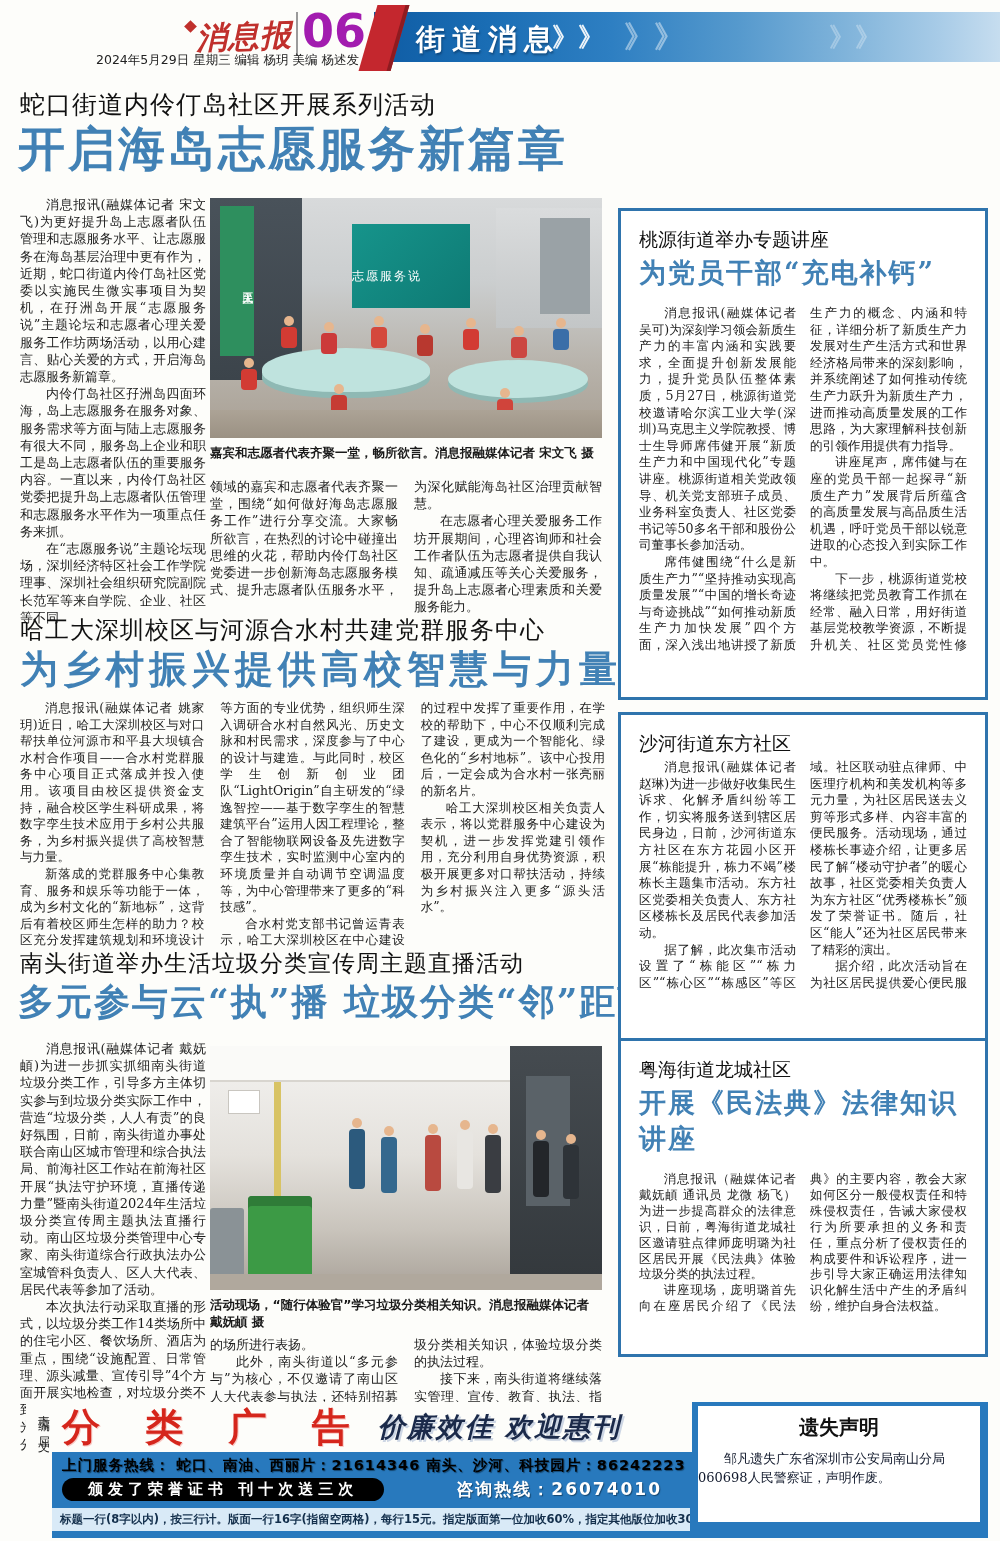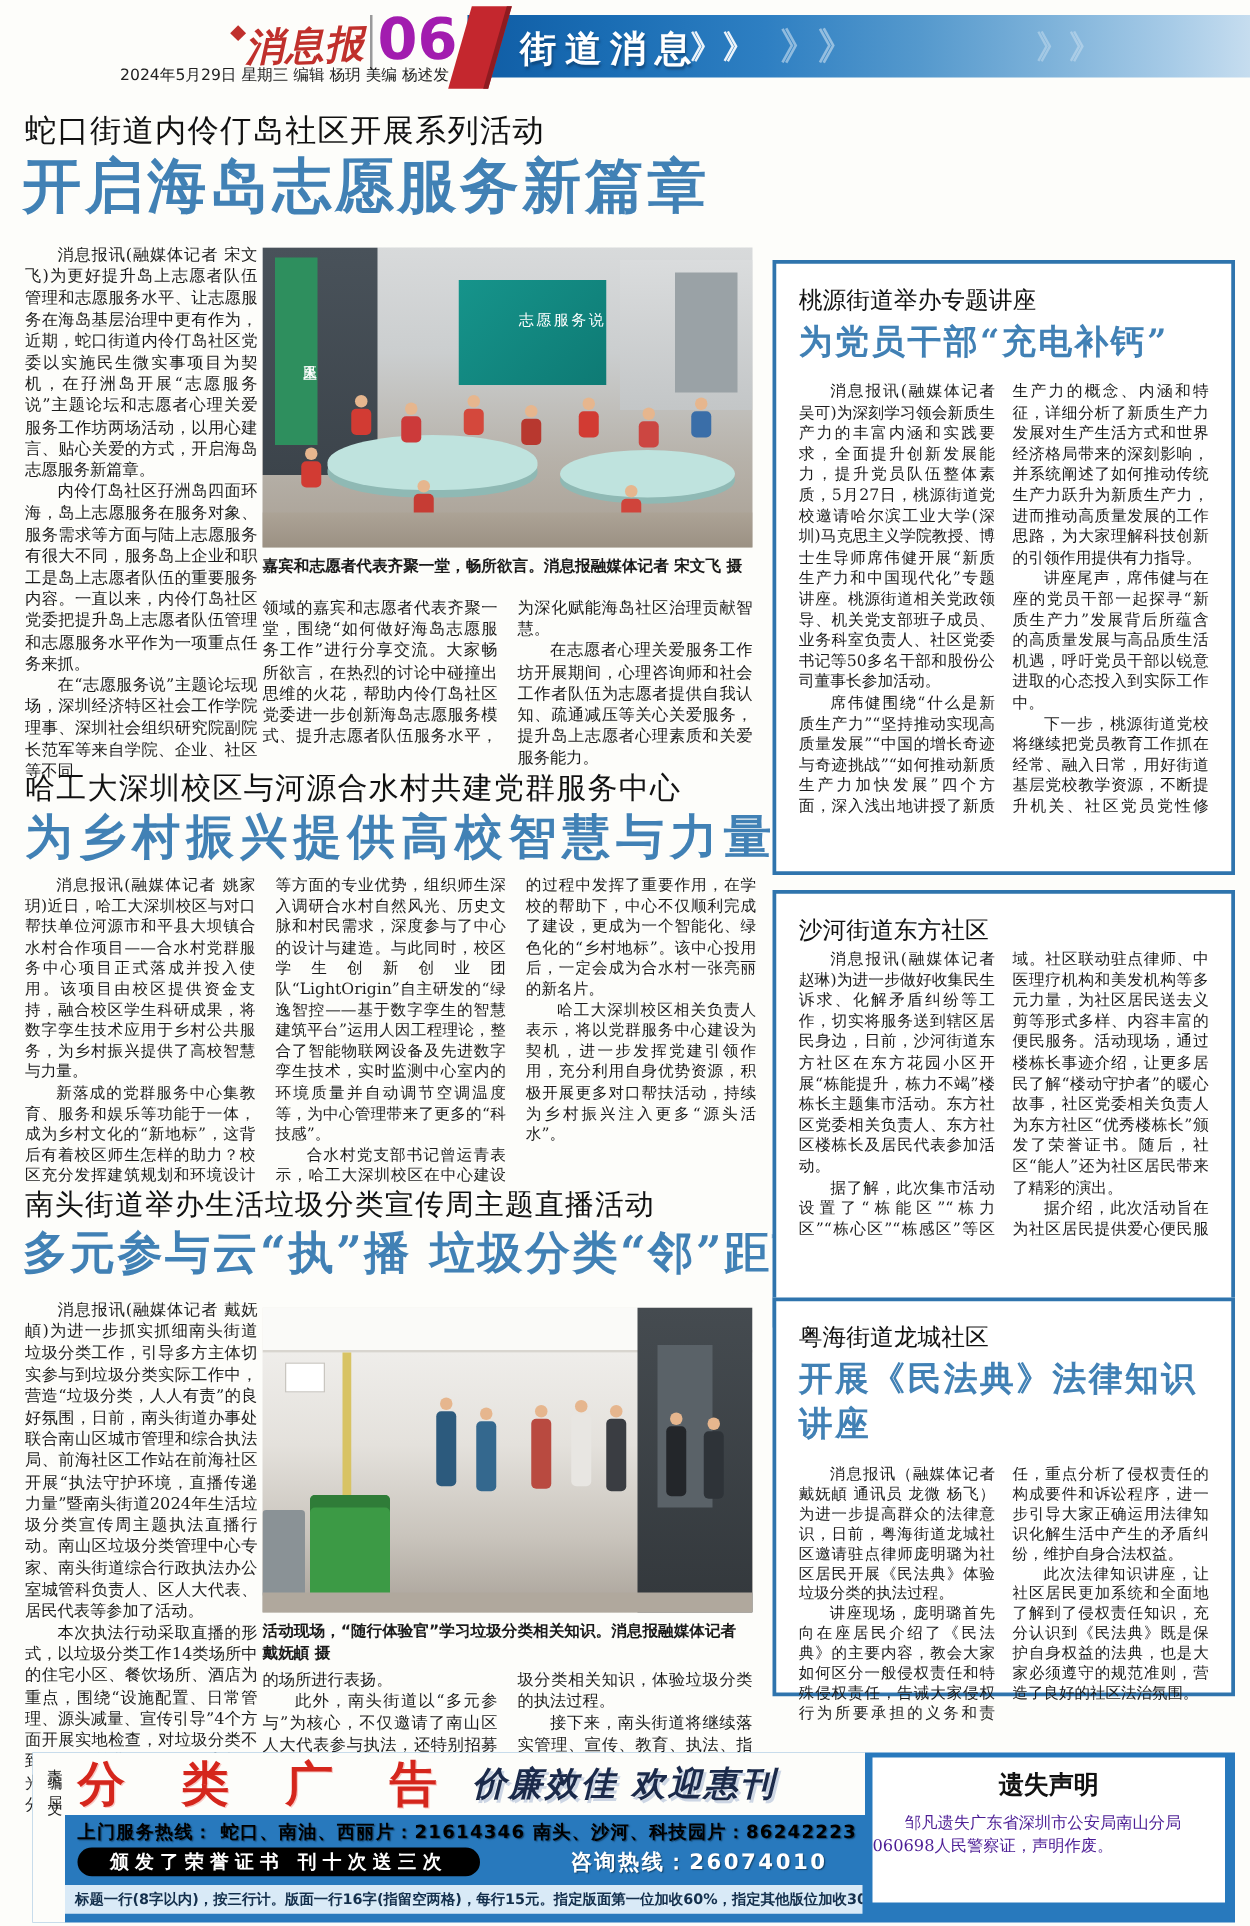--- a/index.html
+++ b/index.html
@@ -89,21 +89,21 @@
            justify-content:space-between;font-family:"DejaVu Sans",sans-serif;}
   .ad-pill{background:#000;color:#fff;border-radius:14px;padding:2px 26px;font-size:15px;
            font-weight:bold;letter-spacing:5px;white-space:nowrap;}
   .ad-consult{color:#fff;font-size:17px;font-weight:bold;letter-spacing:2px;text-shadow:1px 1px 1px #14456e;white-space:nowrap;}
   .ad-fine{position:absolute;left:26px;top:106px;width:622px;background:#d9eaf7;color:#132f4c;
            font-size:11.5px;font-weight:bold;padding:4px 8px;font-family:"DejaVu Sans",sans-serif;white-space:nowrap;overflow:hidden;}
   .lost-card{position:absolute;left:672px;top:4px;width:282px;height:116px;background:#fff;
              padding:6px 0;box-sizing:border-box;}
   .lost-title{text-align:center;font-size:20px;font-weight:bold;margin:2px 0 8px 0;
               font-family:"DejaVu Sans","Liberation Sans",sans-serif;color:#111;}
-  .lost-body{font-size:13px;line-height:19px;text-indent:2em;color:#4c1d95;margin:0;}
+  .lost-body{font-size:13px;line-height:19px;text-indent:2em;color:#0f172a;margin:0;}
 </style>
 </head>
 <body>
 
 <div class="page">
 
   <div class="abs logo-mark"></div>
   <div class="abs logo">消息报</div>
   <div class="abs mast-divider"></div>
   <div class="abs pageno">06</div>
@@ -121,21 +121,21 @@
   <div class="abs headline h1">开启海岛志愿服务新篇章</div>
   <div class="abs bodytext a1-left">
       <p>消息报讯(融媒体记者 宋文飞)为更好提升岛上志愿者队伍管理和志愿服务水平、让志愿服务在海岛基层治理中更有作为，近期，蛇口街道内伶仃岛社区党委以实施民生微实事项目为契机，在孖洲岛开展“志愿服务说”主题论坛和志愿者心理关爱服务工作坊两场活动，以用心建言、贴心关爱的方式，开启海岛志愿服务新篇章。</p>
       <p>内伶仃岛社区孖洲岛四面环海，岛上志愿服务在服务对象、服务需求等方面与陆上志愿服务有很大不同，服务岛上企业和职工是岛上志愿者队伍的重要服务内容。一直以来，内伶仃岛社区党委把提升岛上志愿者队伍管理和志愿服务水平作为一项重点任务来抓。</p>
       <p>在“志愿服务说”主题论坛现场，深圳经济特区社会工作学院理事、深圳社会组织研究院副院长范军等来自学院、企业、社区等不同</p>
     </div>
 
   <div class="abs photo1">
     <div class="ph-part" style="left:0;top:0;width:92px;height:182px;background:linear-gradient(180deg,#49525a,#3c444b);"></div>
     <div class="ph-part" style="left:10px;top:8px;width:34px;height:150px;background:#2e8f5e;color:#fff;font-size:11px;writing-mode:vertical-rl;text-align:center;padding-top:6px;box-sizing:border-box;font-family:'DejaVu Sans',sans-serif;">人民至上</div>
-    <div class="ph-part" style="left:157px;top:26px;width:118px;height:84px;background:linear-gradient(135deg,#16948b,#0e7a74);color:#fff;font-size:12px;text-align:right;padding-top:24px;box-sizing:border-box;font-family:'DejaVu Sans',sans-serif;letter-spacing:2px;">志愿服务说</div>
+    <div class="ph-part" style="left:142px;top:26px;width:118px;height:84px;background:linear-gradient(135deg,#16948b,#0e7a74);color:#fff;font-size:12px;text-align:left;padding-top:44px;box-sizing:border-box;font-family:'DejaVu Sans',sans-serif;letter-spacing:2px;">志愿服务说</div>
     <div class="ph-part" style="left:286px;top:10px;width:106px;height:120px;background:linear-gradient(180deg,#dadcdd,#c3c6c7);"></div>
     <div class="ph-part" style="left:330px;top:20px;width:50px;height:96px;background:#9aa2a6;"></div>
     <div class="ph-part" style="left:52px;top:150px;width:168px;height:44px;background:#bfe3de;border-radius:50% 50% 45% 45%;box-shadow:0 6px 0 #8fb9b4;"></div>
     <div class="ph-part" style="left:238px;top:162px;width:140px;height:38px;background:#bfe3de;border-radius:50%;box-shadow:0 5px 0 #8fb9b4;"></div>
     <div class="fig" style="left:70px;top:118px;">
         <div class="head"></div>
         <div class="torso" style="background:#d23b33;"></div>
       </div>
     <div class="fig" style="left:110px;top:124px;">
         <div class="head"></div>
@@ -259,21 +259,20 @@
         <p>据了解，此次集市活动设置了“栋能区”“栋力区”“栋心区”“栋感区”等区域。社区联动驻点律师、中医理疗机构和美发机构等多元力量，为社区居民送去义剪等形式多样、内容丰富的便民服务。活动现场，通过楼栋长事迹介绍，让更多居民了解“楼动守护者”的暖心故事，社区党委相关负责人为东方社区“优秀楼栋长”颁发了荣誉证书。随后，社区“能人”还为社区居民带来了精彩的演出。</p>
         <p>据介绍，此次活动旨在为社区居民提供爱心便民服务，让社区居民了解楼栋长工作，增强社区居民的凝聚力，为进一步打造“和美东方”的东方社区增添动力。</p>
       </div>
   </div>
   <div class="abs sidebox b3">
     <p class="box-kicker">粤海街道龙城社区</p>
     <p class="box-headline">开展《民法典》法律知识讲座</p>
     <div class="box-body bb3">
         <p>消息报讯（融媒体记者 戴妩頔 通讯员 龙微 杨飞）为进一步提高群众的法律意识，日前，粤海街道龙城社区邀请驻点律师庞明璐为社区居民开展《民法典》体验垃圾分类的执法过程。</p>
         <p>讲座现场，庞明璐首先向在座居民介绍了《民法典》的主要内容，教会大家如何区分一般侵权责任和特殊侵权责任，告诫大家侵权行为所要承担的义务和责任，重点分析了侵权责任的构成要件和诉讼程序，进一步引导大家正确运用法律知识化解生活中产生的矛盾纠纷，维护自身合法权益。</p>
-        <p>此次法律知识讲座，让社区居民更加系统和全面地了解到了侵权责任知识，充分认识到《民法典》既是保护自身权益的法典，也是大家必须遵守的规范准则，营造了良好的社区法治氛围。</p>
       </div>
   </div>
 
   <div class="abs bottom-strip">
     <div class="editor-strip">责编：屈文</div>
     <div class="ad-top">
       <span class="ad-title">分 类 广 告</span>
       <span class="ad-slogan">价廉效佳 欢迎惠刊</span>
     </div>
     <div class="ad-row1">上门服务热线： 蛇口、南油、西丽片：21614346 南头、沙河、科技园片：86242223</div>

